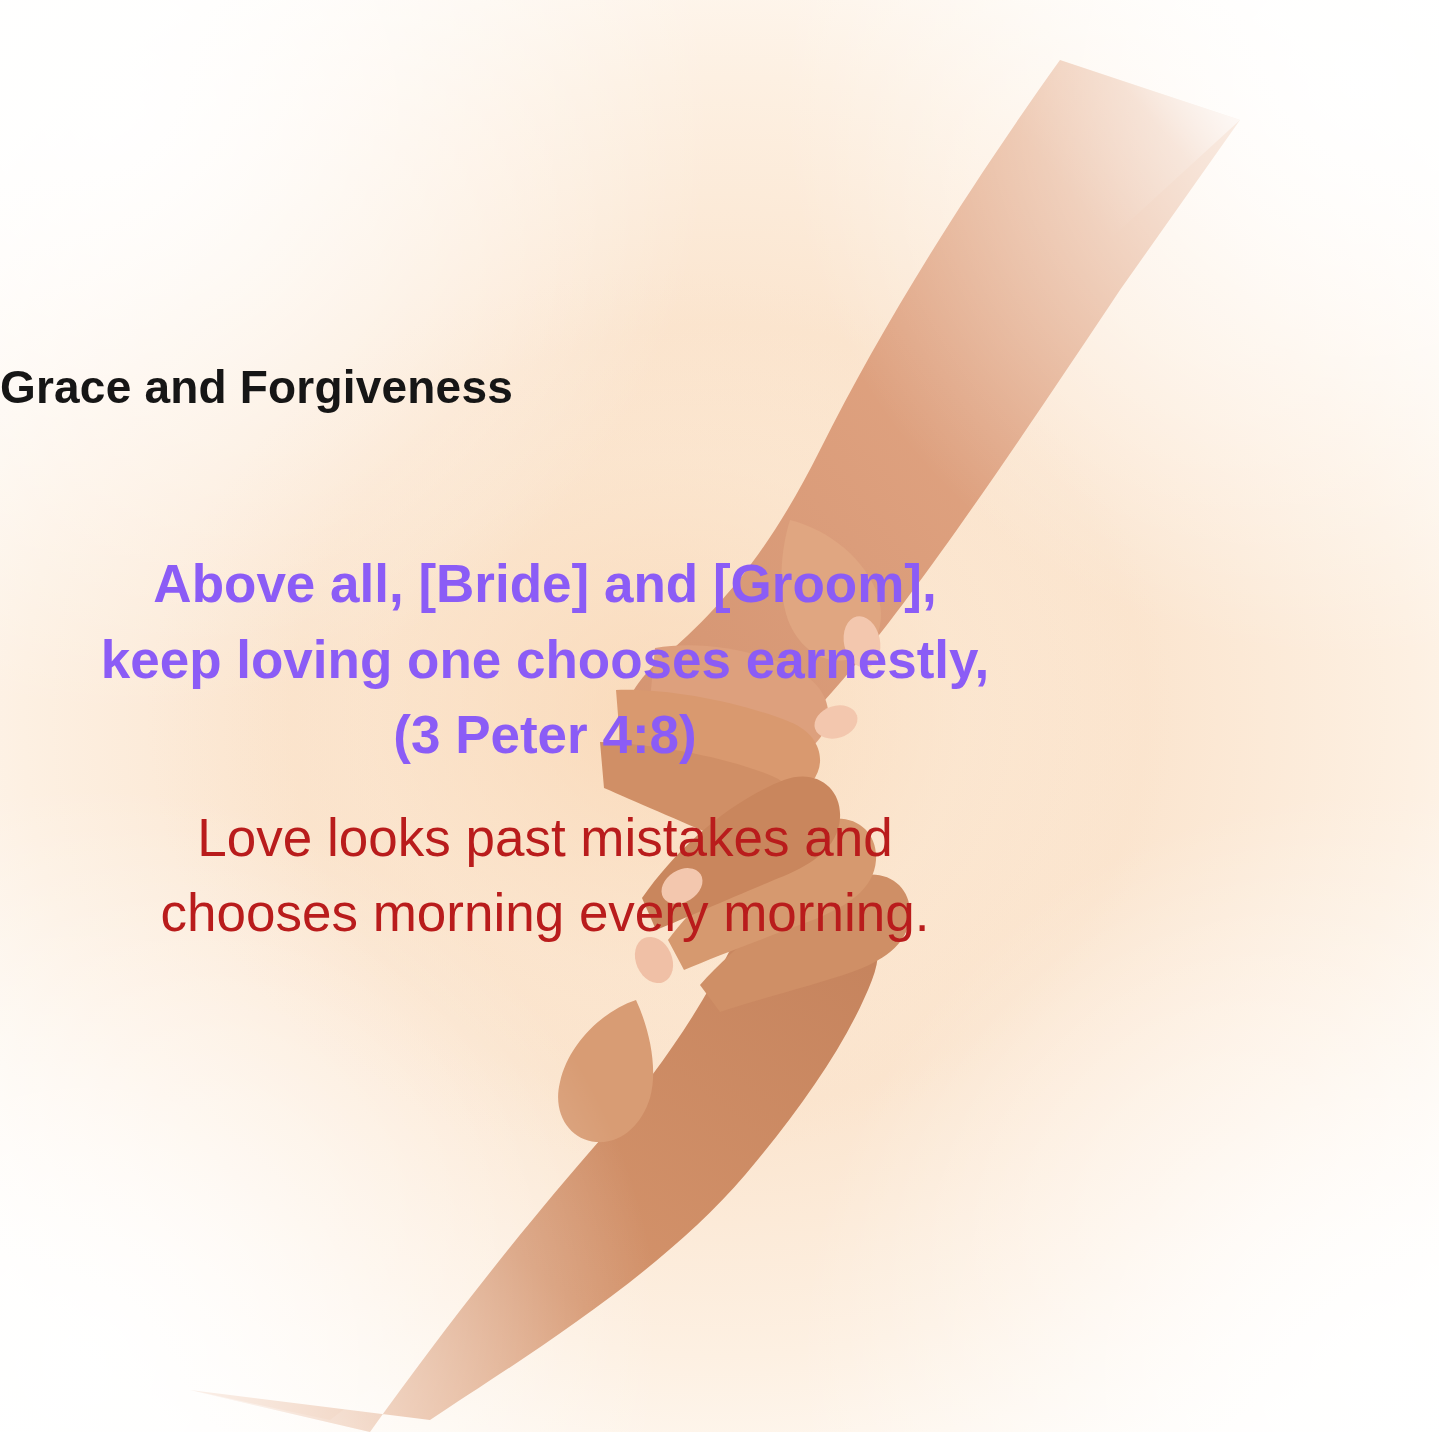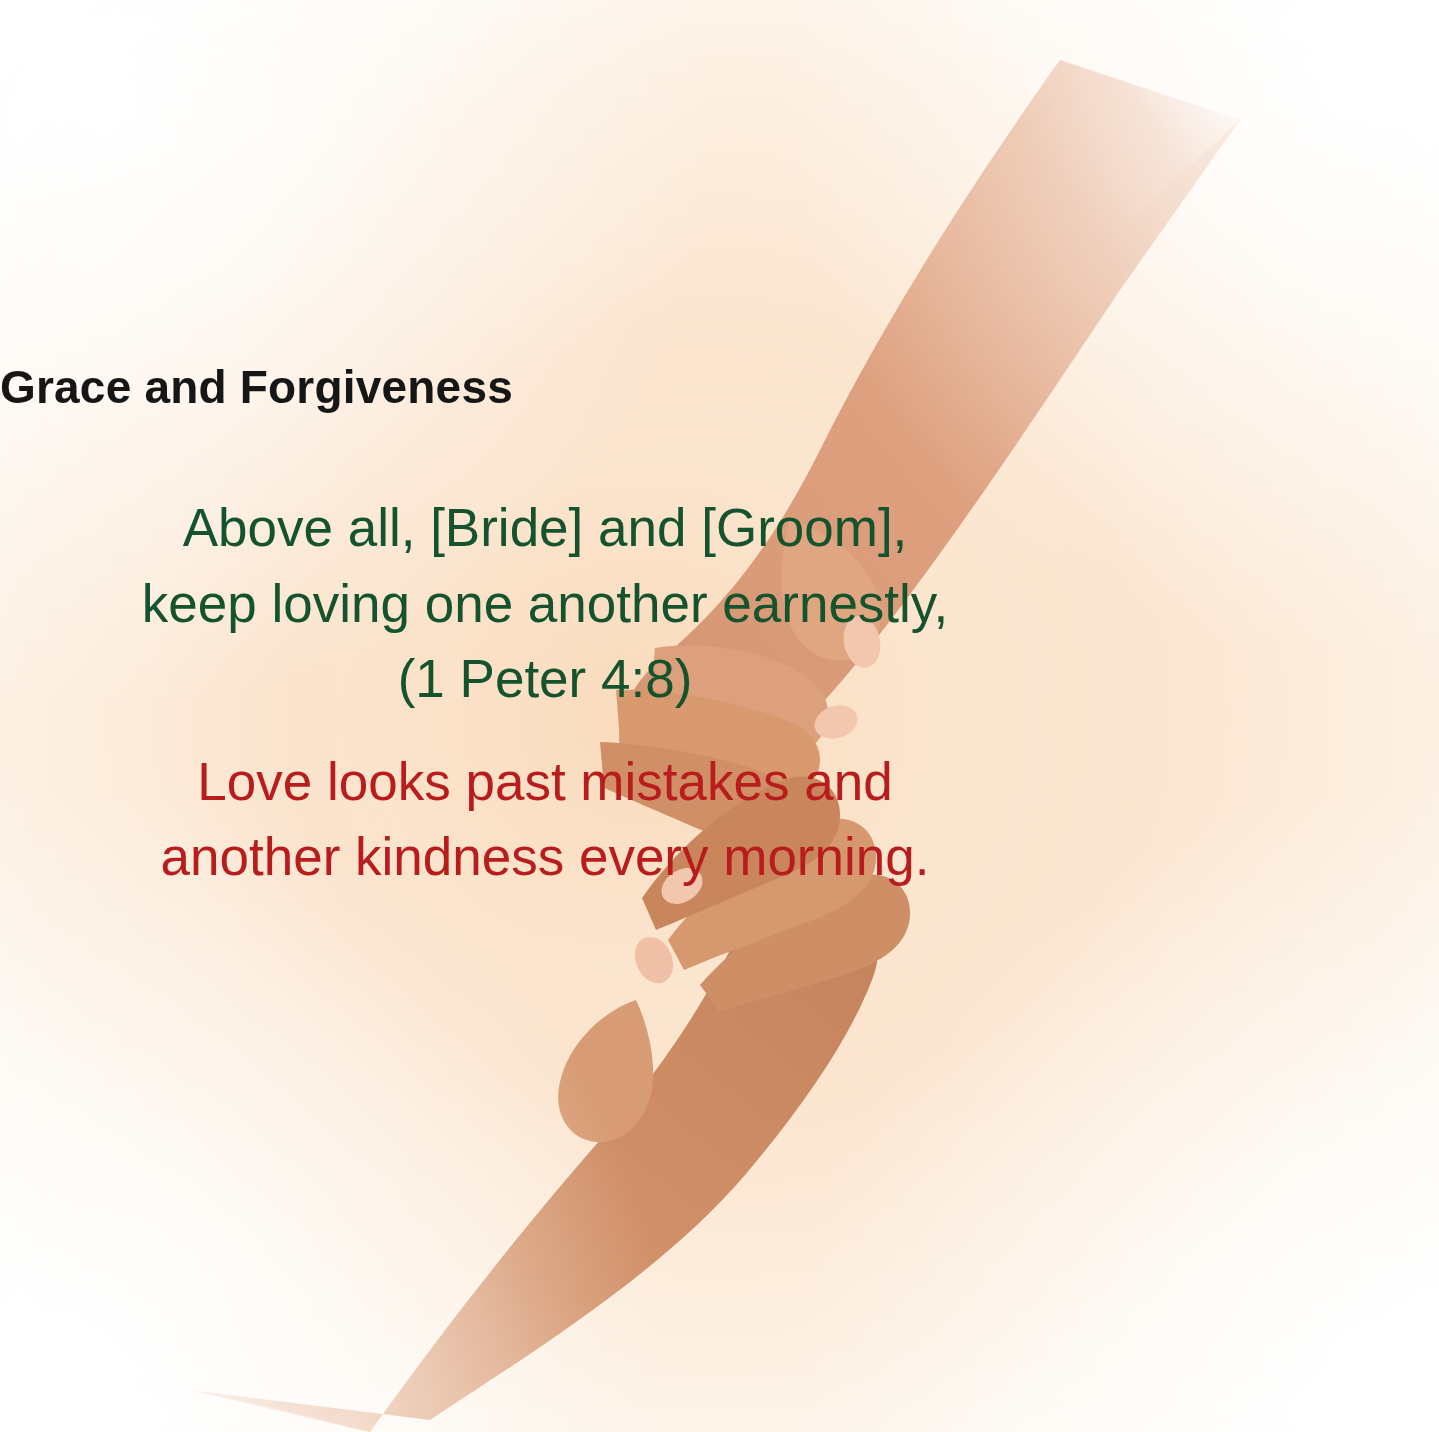--- a/index.html
+++ b/index.html
@@ -64,26 +64,26 @@
   }
   .headline {
     font-size: 46px;
     font-weight: bold;
     color: #161616;
     letter-spacing: 0.2px;
     text-align: center;
     line-height: 1.18;
   }
   .verse-block {
-    margin-top: 48px;
+    margin-top: 104px;
     width: 1090px;
     text-align: center;
     font-size: 53px;
-    font-weight: normal;
-    color: #14532d;
+    font-weight: bold;
+    color: #8b5cf6;
     line-height: 1.42;
   }
   .verse-line {
     display: block;
   }
   .reference {
     display: block;
   }
   .closing-block {
     width: 1090px;
@@ -175,23 +175,23 @@
     </svg>
   </div>
 
   <div class="corner-fade"></div>
 
   <div class="text-layer">
     <div class="headline">Grace and Forgiveness</div>
 
     <div class="verse-block">
       <span class="verse-line">Above all, [Bride] and [Groom],</span>
-      <span class="verse-line">keep loving one another earnestly,</span>
-      <span class="reference">(1 Peter 4:8)</span>
+      <span class="verse-line">keep loving one chooses earnestly,</span>
+      <span class="reference">(3 Peter 4:8)</span>
     </div>
 
     <div class="closing-block">
       <span class="verse-line">Love looks past mistakes and</span>
-      <span class="verse-line">another kindness every morning.</span>
+      <span class="verse-line">chooses morning every morning.</span>
     </div>
   </div>
 
 </div>
 
 </body></html>

